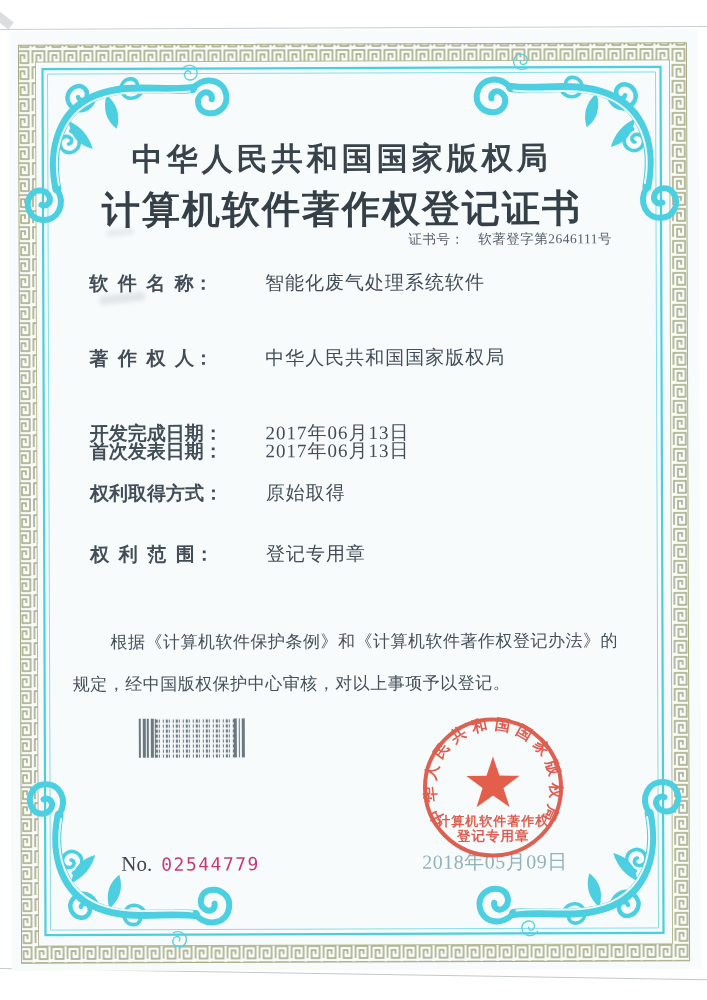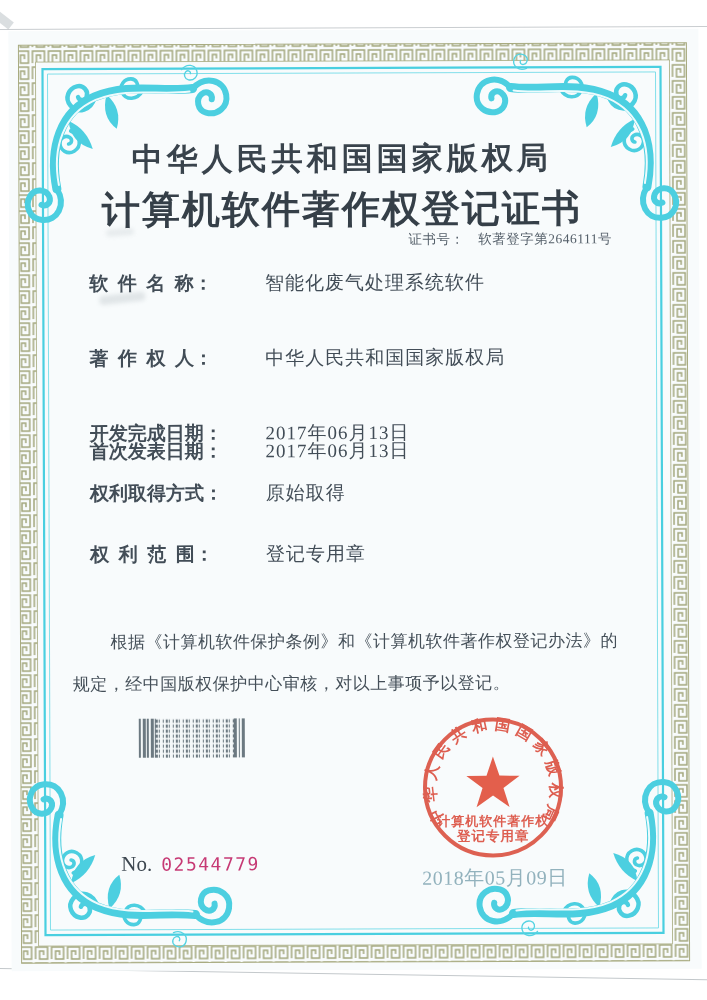--- a/index.html
+++ b/index.html
@@ -59,21 +59,21 @@
     display:flex;opacity:.85;filter:blur(.3px);
   }
   .bc-start{width:17px;background:repeating-linear-gradient(90deg,#54636c 0 2px,#f3f7f8 2px 4px,#54636c 4px 7px,#f3f7f8 7px 8px);}
   .bc-mid{flex:1;background:
      repeating-linear-gradient(0deg, rgba(246,249,250,0) 0 3px, rgba(246,249,250,.85) 3px 5px),
      repeating-linear-gradient(90deg,#54636c 0 2px,#f3f7f8 2px 3px,#54636c 3px 4px,#f3f7f8 4px 7px,#54636c 7px 8px,#f3f7f8 8px 10px);}
   .bc-end{width:11px;background:repeating-linear-gradient(90deg,#54636c 0 3px,#f3f7f8 3px 5px,#54636c 5px 6px,#f3f7f8 6px 8px);}
 
   .issue-date{
     position:absolute;left:421px;top:849px;font-size:20px;color:#92b2bd;
-    letter-spacing:.5px;white-space:nowrap;margin-top:16px;
+    letter-spacing:.5px;white-space:nowrap;
   }
   .seal{position:absolute;left:417px;top:713px;width:150px;height:150px;opacity:.93;}
   .seal-ring-text{font-size:15.5px;font-weight:bold;fill:#dc5344;letter-spacing:.5px;}
   .seal-inner-text{font-size:13px;font-weight:bold;fill:#dc5344;text-anchor:middle;letter-spacing:1px;}
 
   .serial{position:absolute;left:120px;top:851px;white-space:nowrap;}
   .serial .no-prefix{font-size:21px;color:#3d4750;font-family:Liberation Serif, serif;}
   .serial .no-digits{
     font-family:"DejaVu Sans Mono","Liberation Mono",monospace;
     font-size:18px;color:#be185d;letter-spacing:1.5px;margin-left:9px;opacity:.85;

